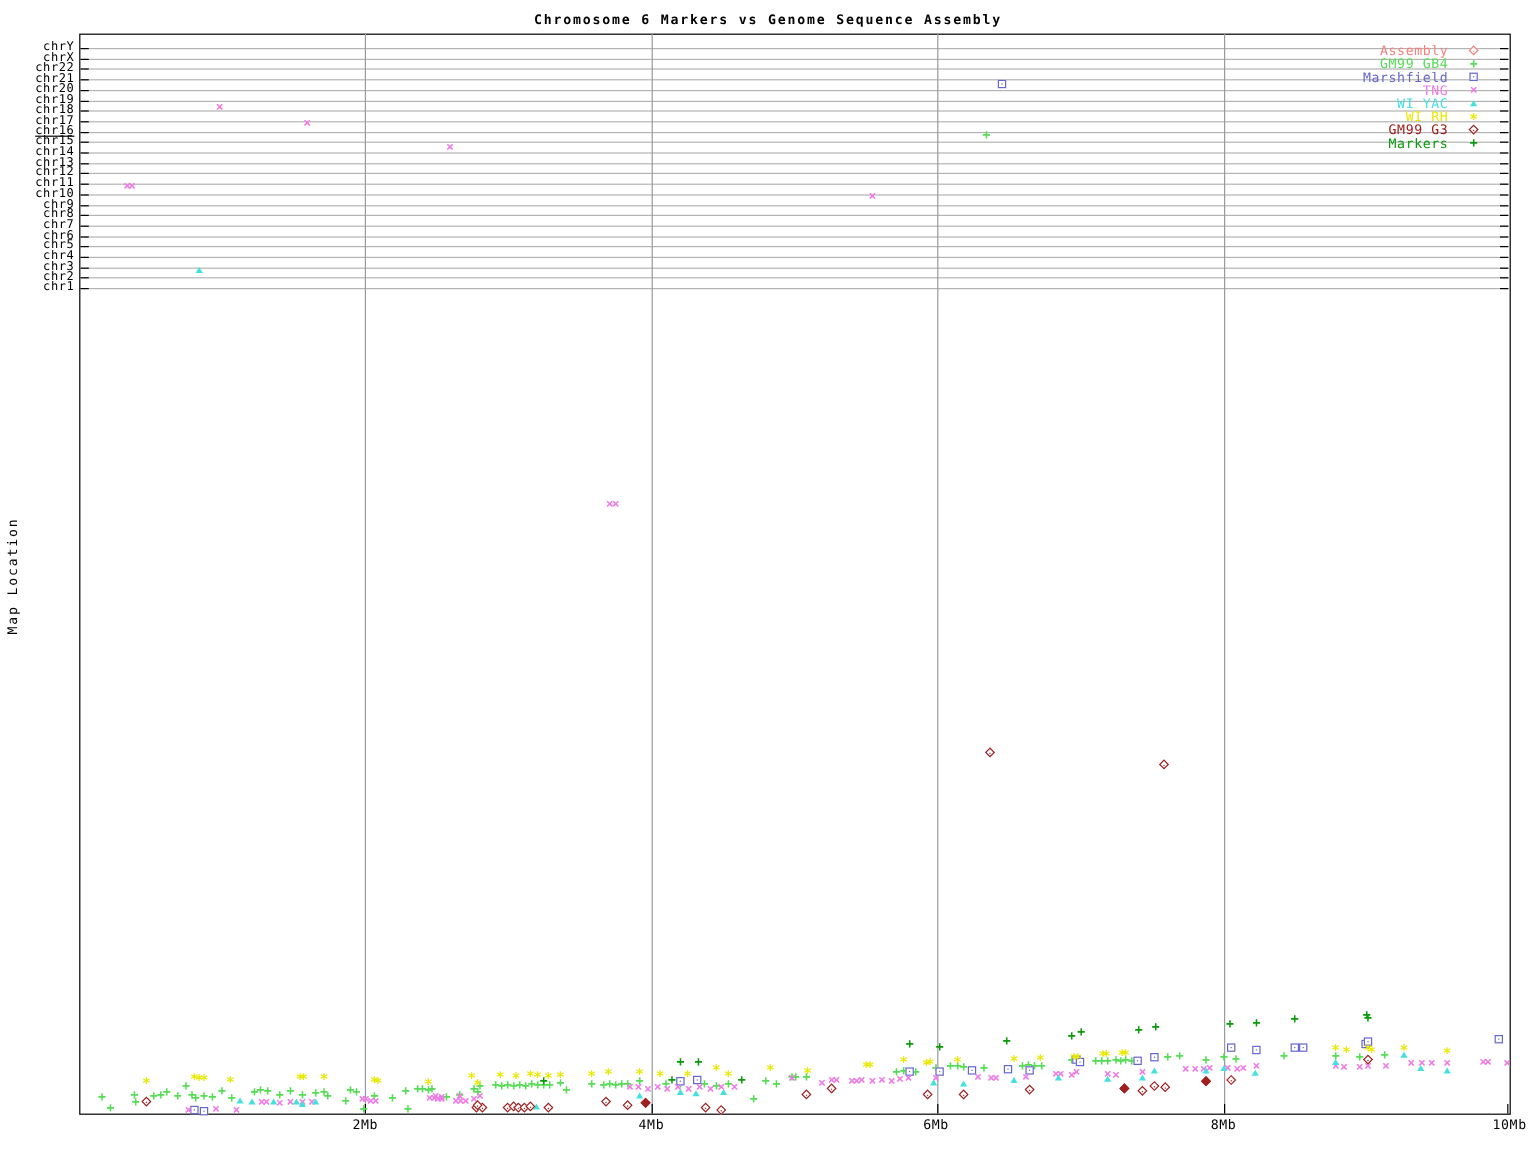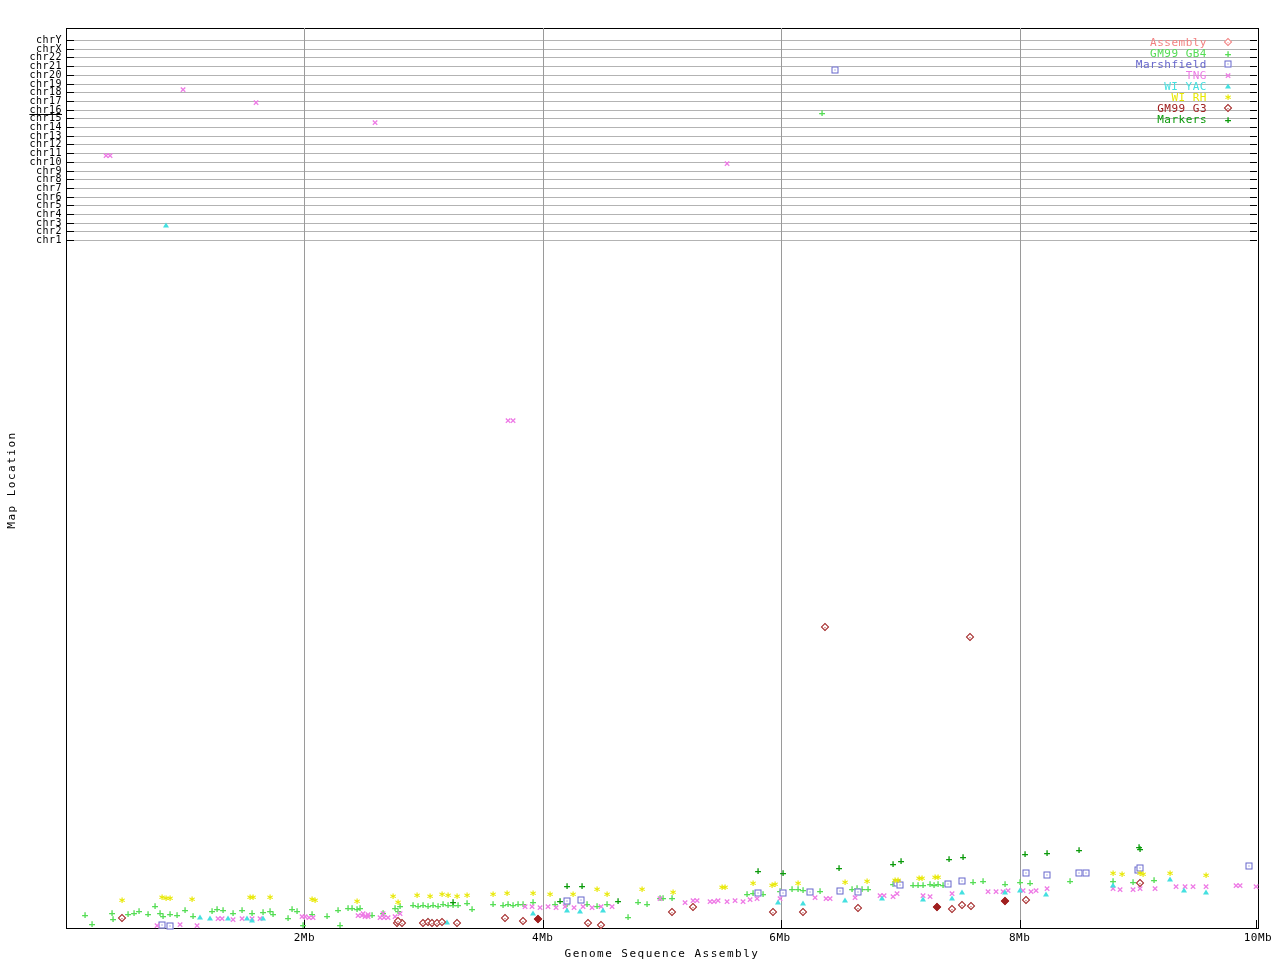--- a/index.html
+++ b/index.html
@@ -28,23 +28,23 @@
   .mk-open-diamond{width:4px;height:4px;border:1px solid currentColor;background:#fff;
                    transform:translate(-50%,-50%) rotate(45deg);}
   .mk-open-diamond::after{content:"";position:absolute;left:1.5px;top:1.5px;width:1px;height:1px;background:currentColor;}
   .mk.filled{background:currentColor;}
   .leglab{position:absolute;right:73px;font-size:11px;line-height:11px;letter-spacing:0.5px;}
 </style>
 </head>
 <body>
 
 <div id="chart">
+  <div class="title">Chromosome 6 Markers vs Genome Sequence Assembly</div>
   <div class="ytitle">Map Location</div>
   <div class="plotborder"></div>
-  <div class="xtitle">Genome Sequence Assembly</div>
 <span class="chrline" style="top: 40px;"></span>
     <span class="tickl" style="top: 40px;"></span>
     <span class="tickr" style="top: 40px;"></span>
     <span class="ylab" style="top: 35px;">chrY</span>
     <span class="chrline" style="top: 48.7px;"></span>
     <span class="tickl" style="top: 48.7px;"></span>
     <span class="tickr" style="top: 48.7px;"></span>
     <span class="ylab" style="top: 43.7px;">chrX</span>
     <span class="chrline" style="top: 57.4px;"></span>
     <span class="tickl" style="top: 57.4px;"></span>

